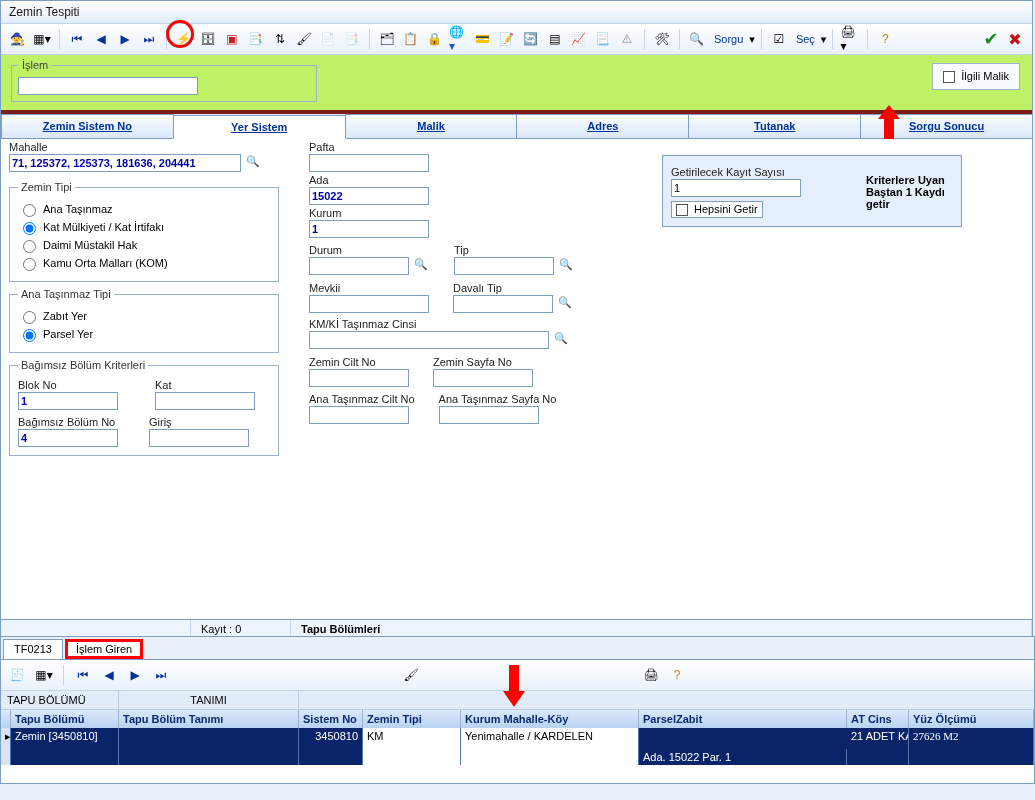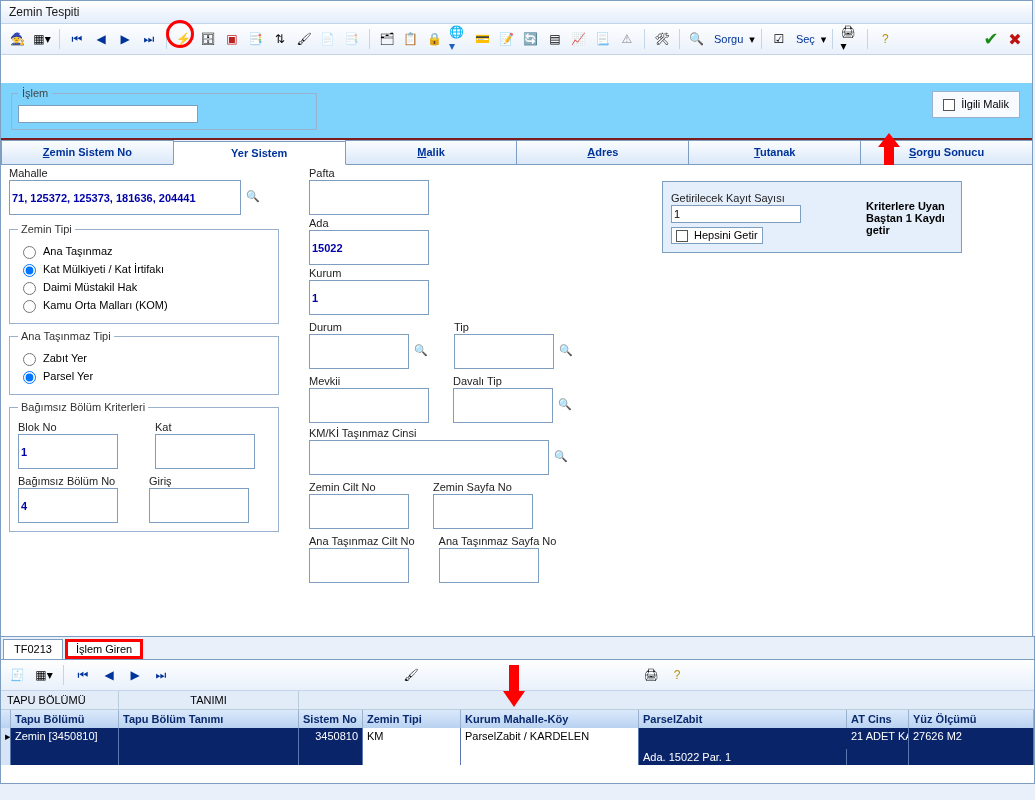--- a/index.html
+++ b/index.html
@@ -3,33 +3,33 @@
 <meta charset="utf-8">
 <style>
   * { box-sizing: border-box; font-family: Tahoma, Arial, sans-serif; font-size: 11px; }
   body { margin: 0; background:#e9f0fa; width:1035px; height:800px; overflow:hidden;}
   .window { border:1px solid #7d9ec0; background:#fff; }
   .titlebar { background:linear-gradient(#fff,#e3edfb); border-bottom:1px solid #c4d5e9; padding:4px 8px; font-size:12px; color:#1a1a1a; }
   .toolbar { display:flex; align-items:center; padding:4px 6px; border-bottom:1px solid #c4d5e9; background:linear-gradient(#fefefe,#e9f1fb); gap:2px; flex-wrap:wrap; position:relative;}
   .tb-btn { width:22px; height:22px; display:flex; align-items:center; justify-content:center; border:1px solid transparent; cursor:pointer; font-size:12px;}
   .tb-sep { width:1px; height:20px; background:#c4d5e9; margin:0 4px; }
   .tb-label { padding:0 4px; color:#003399; }
-  .islem-row { padding:4px 10px 8px 10px; background:#7dd3fc; border-bottom:2px solid #7f1d1d; position:relative;margin-top:28px;}
+  .islem-row { padding:4px 10px 8px 10px; background:#bef264; border-bottom:4px solid #7f1d1d; position:relative;}
   fieldset.islem { border:1px solid #9ab1ce; margin:0; padding:6px; width:306px;}
   fieldset.islem legend { color:#444; padding:0 4px; }
   .islem-input { width:180px; height:18px; border:1px solid #7d9ec0; background:#fff; }
   .ilgili-box { position:absolute; right:12px; top:8px; border:1px solid #9ab1ce; padding:6px 10px; background:#f7faff;}
   .tabs { display:flex; border-bottom:1px solid #7d9ec0; background:#e9f0fa; }
-  .tab { flex:1; text-align:center; padding:5px 0; border:1px solid #7d9ec0; border-bottom:none; margin-right:-1px; background:linear-gradient(#fbfdff,#dae8f9); color:#003399; font-weight:bold; cursor:pointer;}
+  .tab { flex:1; text-align:center; padding:5px 0; border:1px solid #7d9ec0; border-bottom:none; margin-right:-1px; background:linear-gradient(#fbfdff,#dae8f9); color:#003399; font-weight:bold; cursor:pointer;text-decoration:underline;}
   .tab.active { background:#fff; border-bottom:1px solid #fff; position:relative; top:1px;}
   .tab span.u { text-decoration:underline; }
   .form-area { position:relative; height:480px; background:#fff; padding:10px; }
   .col { position:absolute; }
   .lbl { color:#222; display:block; margin:2px 0 1px 0;}
-  .inp { height:35px; border:1px solid #7d9ec0; background:#fff; color:#00a; font-weight:bold; padding:0 2px;}
+  .inp { height:18px; border:1px solid #7d9ec0; background:#fff; color:#00a; font-weight:bold; padding:0 2px;}
   .inp.blue { color:#0000aa; }
   .pick { display:inline-block; width:18px; height:18px; vertical-align:middle; text-align:center; cursor:pointer; font-size:11px;}
   fieldset.grp { border:1px solid #9ab1ce; padding:6px 8px 8px 8px; margin:0;}
   fieldset.grp legend { padding:0 3px; color:#333;}
   .radio-row { display:flex; align-items:center; gap:4px; margin:2px 0;}
   .status { display:flex; border-top:1px solid #7d9ec0; background:#eef4fd; font-size:11px;}
   .status-cell { border-right:1px solid #c4d5e9; padding:3px 10px; }
   .fetchbox { border:1px solid #7d9ec0; background:#e5eefb; padding:8px; width:300px;}
   .spin { width:130px; height:18px; border:1px solid #7d9ec0; background:#fff; }
   .hepsini { border:1px solid #7d9ec0; background:#fff; margin-top:4px; padding:1px 4px; display:inline-block;}
@@ -324,19 +324,19 @@
     <div style="width:62px;">AT Cins</div>
     <div style="flex:1;">Yüz Ölçümü</div>
   </div>
 
   <div class="grid-row">
     <div style="width:10px;background:#d7e4f5;color:#000;">▸</div>
     <div style="width:108px;">Zemin [3450810]</div>
     <div style="width:180px;"></div>
     <div style="width:64px; text-align:right;">3450810</div>
     <div class="white" style="width:98px;">KM</div>
-    <div class="white" style="width:178px;">ParselZabit / KARDELEN</div>
+    <div class="white" style="width:178px;">Yenimahalle / KARDELEN</div>
     <div style="width:208px;margin-top:21px;">Ada. 15022 Par. 1</div>
     <div style="width:62px;">21 ADET KA</div>
-    <div style="flex:1;">27626 M2</div>
+    <div style="flex:1;font-family:Liberation Serif, serif;">27626 M2</div>
   </div>
   <div style="height:18px;background:#fff;"></div>
 </div>
 
 </body></html>

